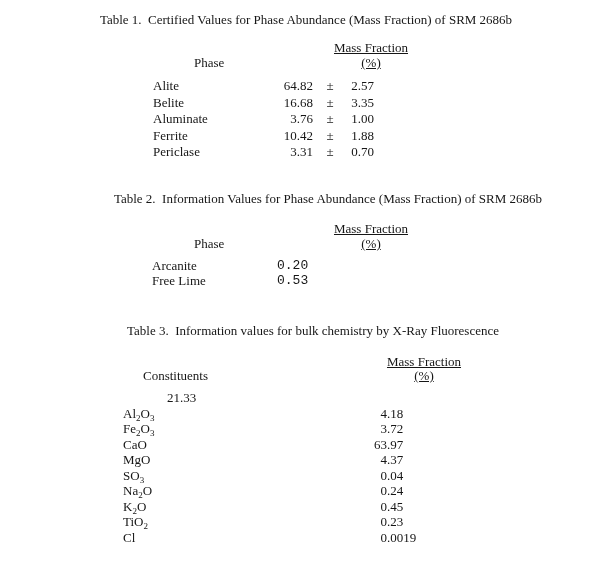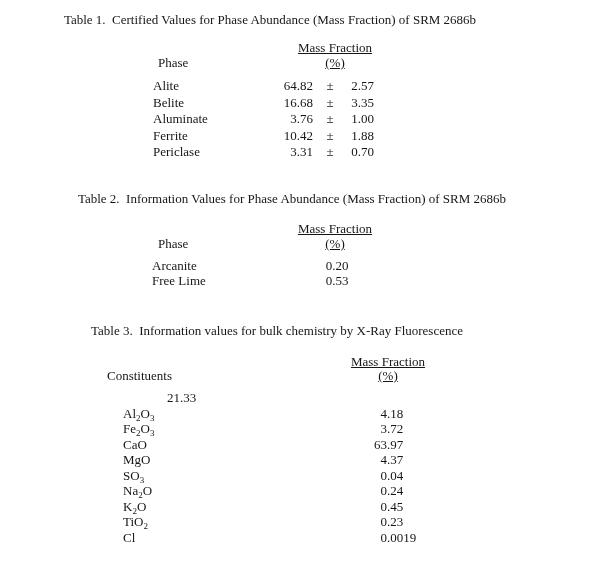--- a/index.html
+++ b/index.html
@@ -6,37 +6,37 @@
   body{
     width:603px;height:573px;
     background:#ffffff;
     font-family:"Liberation Serif","DejaVu Serif",serif;
     font-size:13px;
     color:#161616;
     overflow:hidden;
     position:relative;
   }
   .page{position:absolute;inset:0;}
-  .line{position:absolute;line-height:13px;white-space:pre;}
+  .line{position:absolute;line-height:13px;white-space:pre;margin-left:36px;}
   .title{text-align:center;}
   .hdr-center{text-align:center;text-decoration:underline;}
   .rows{position:absolute;display:flex;flex-direction:column;}
   .row{display:flex;}
   .t1 .row{height:16.5px;line-height:16.5px;}
   .t2 .row{height:15px;line-height:15px;}
   .t3 .row{height:15.5px;line-height:15.5px;}
   .cell{display:block;white-space:pre;}
   
   .t1-phase{width:125px;text-align:left;}
   .t1-val{width:35px;text-align:right;}
   .t1-pm{width:34px;text-align:center;}
   .t1-unc{width:27px;text-align:right;}
   
   .t2-phase{width:125px;text-align:left;}
-  .t2-val{width:120px;text-align:center;}
+  .t2-val{width:120px;font-family:Liberation Mono, monospace;}
   
   .t3-formula{width:207px;text-align:left;}
   .t3-int{width:57px;text-align:right;}
   .t3-frac{text-align:left;}
   sub{font-size:9px;line-height:0;vertical-align:-3px;}
 </style>
 </head>
 <body>
 
 <div class="page">

